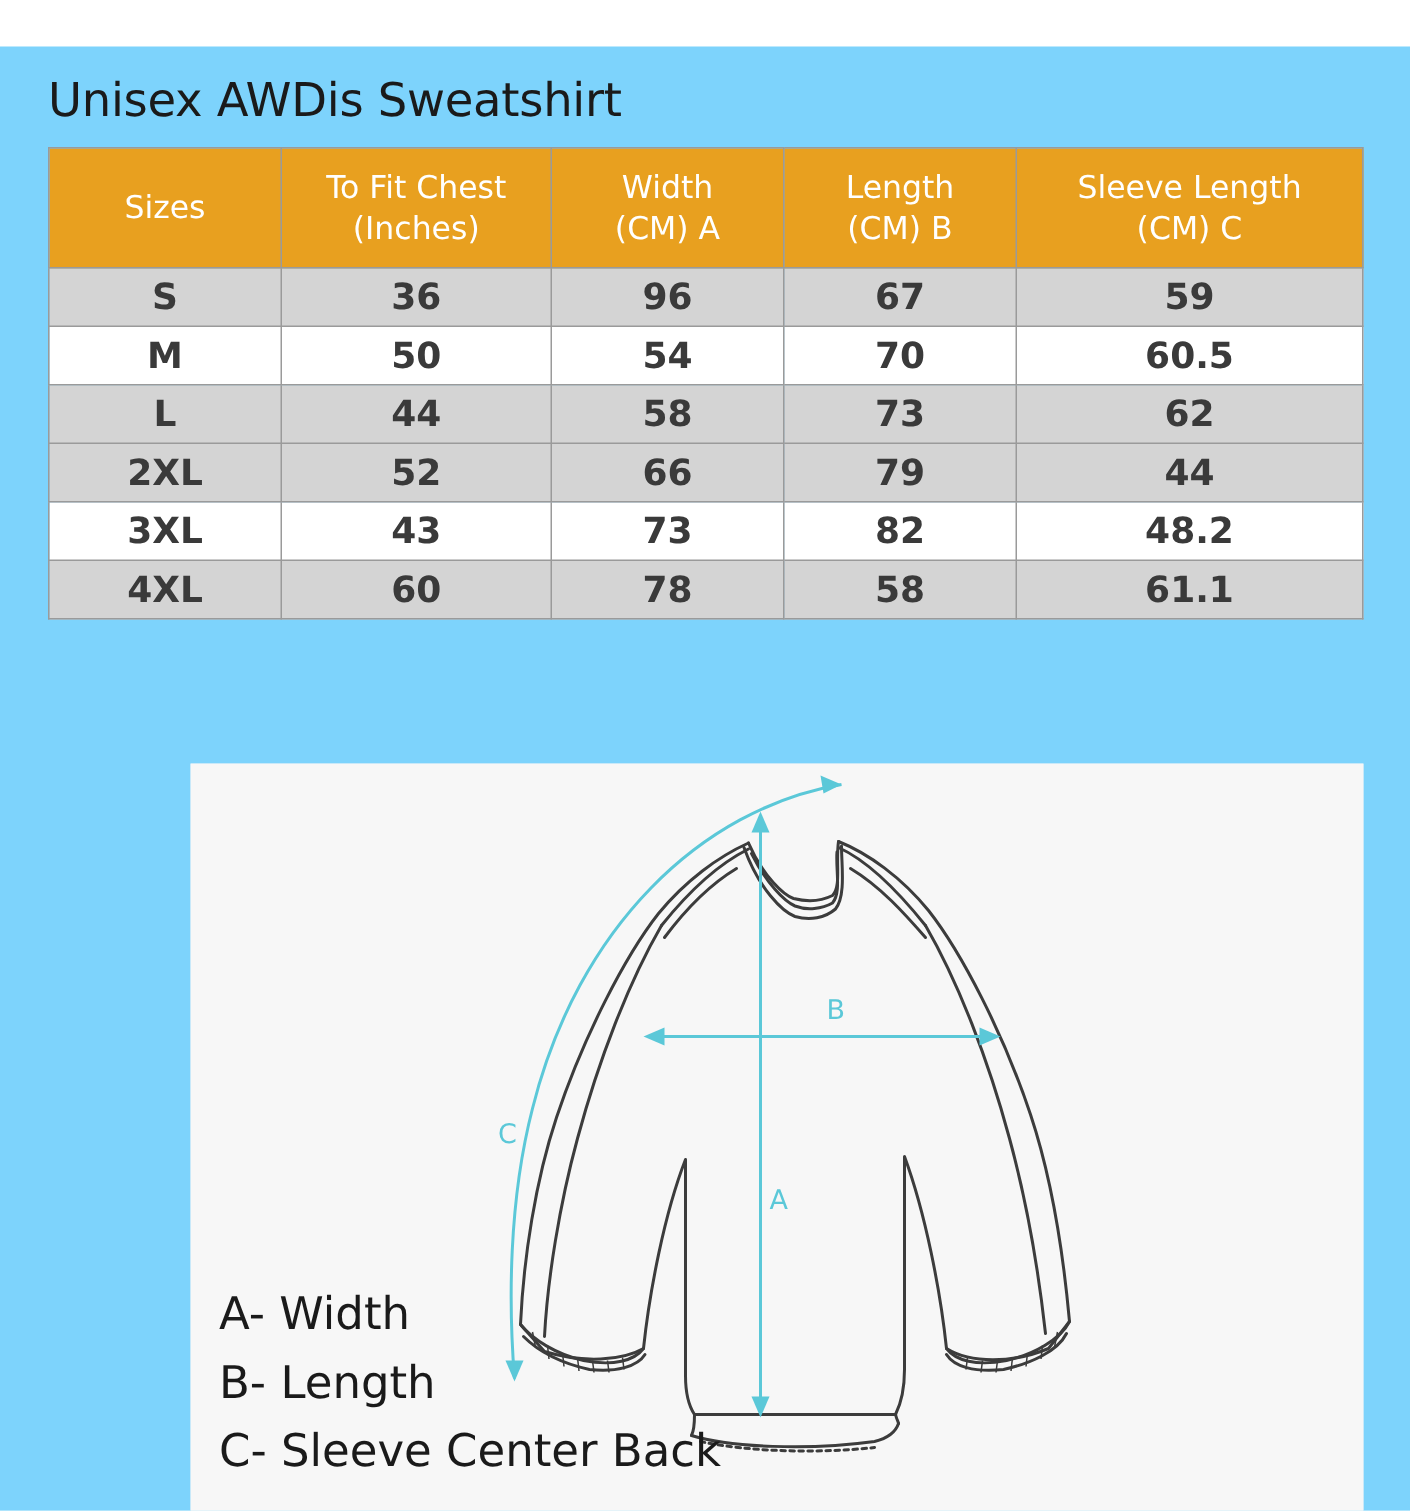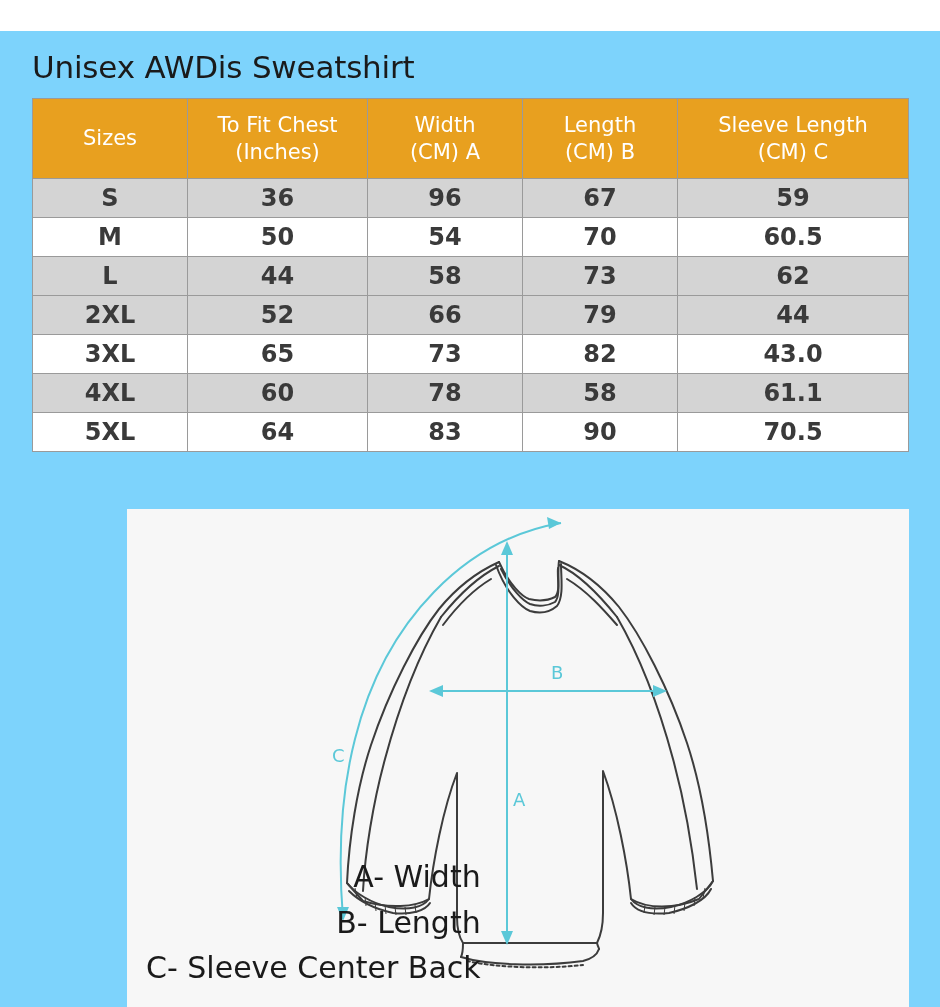--- a/index.html
+++ b/index.html
@@ -86,21 +86,21 @@
   .diagram svg { display: block; }
   .legend {
     position: absolute;
     left: 146px;
     top: 823px;
     font-family: "DejaVu Sans", sans-serif;
     font-size: 30px;
     color: #1a1a1a;
     line-height: 1.52;
   }
-  .legend div { white-space: nowrap; text-align: right; }
+  .legend div { white-space: nowrap; }
 </style>
 </head>
 <body>
 
 <div class="page">
 
   <div class="title">Unisex AWDis Sweatshirt</div>
 
   <table class="size-chart">
     <colgroup>
@@ -158,38 +158,31 @@
       </tr>
       <tr class="odd">
         <td>2XL</td>
         <td>52</td>
         <td>66</td>
         <td>79</td>
         <td>44</td>
       </tr>
       <tr class="even">
         <td>3XL</td>
-        <td>65</td>
+        <td>43</td>
         <td>73</td>
         <td>82</td>
-        <td>43.0</td>
+        <td>48.2</td>
       </tr>
       <tr class="odd">
         <td>4XL</td>
         <td>60</td>
         <td>78</td>
         <td>58</td>
         <td>61.1</td>
-      </tr>
-      <tr class="even">
-        <td>5XL</td>
-        <td>64</td>
-        <td>83</td>
-        <td>90</td>
-        <td>70.5</td>
       </tr>
     </tbody>
   </table>
 
   <div class="diagram">
     <svg width="782" height="518" viewBox="0 0 782 518" xmlns="http://www.w3.org/2000/svg">
       <rect x="0" y="0" width="782" height="518" fill="#f7f7f7"></rect>
 
       <g fill="none" stroke="#3c3c3c" stroke-width="2" stroke-linejoin="round" stroke-linecap="round">
 

